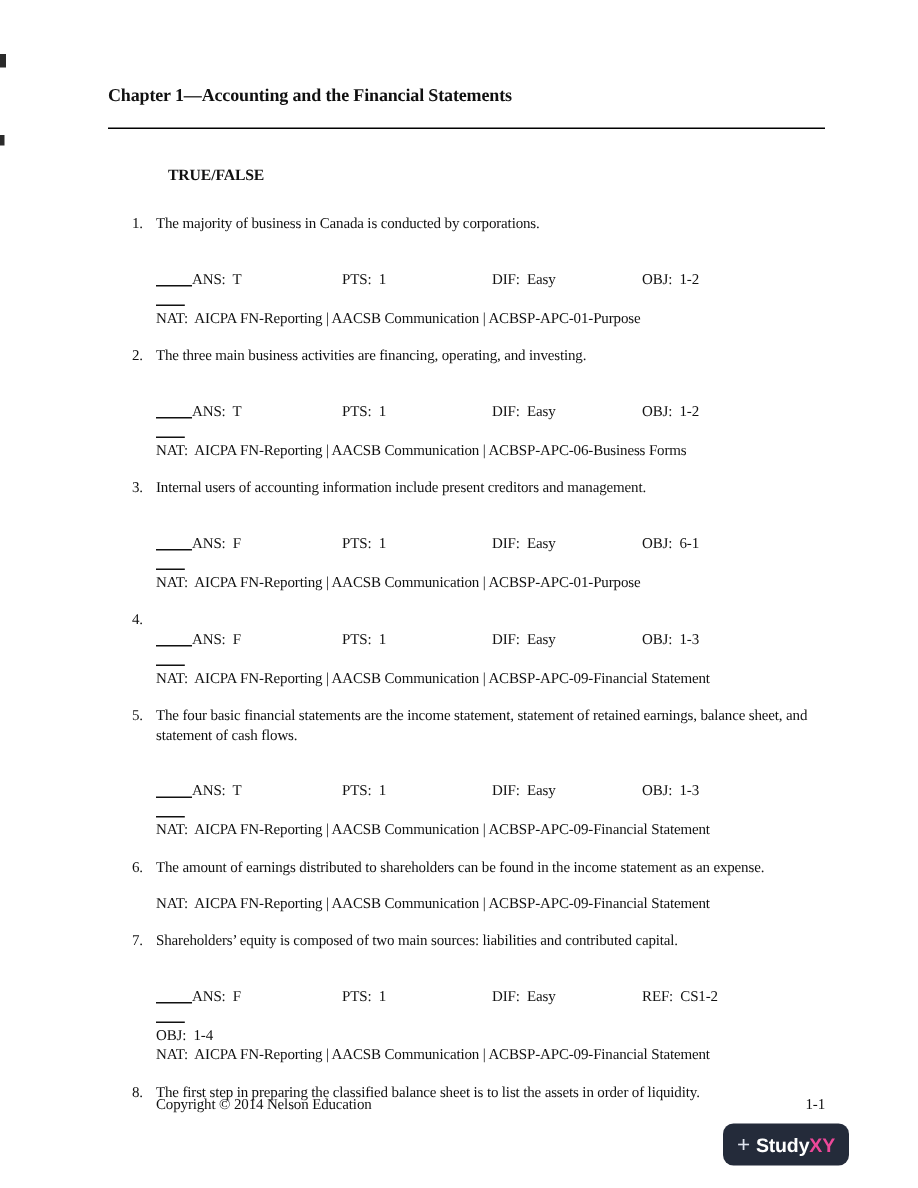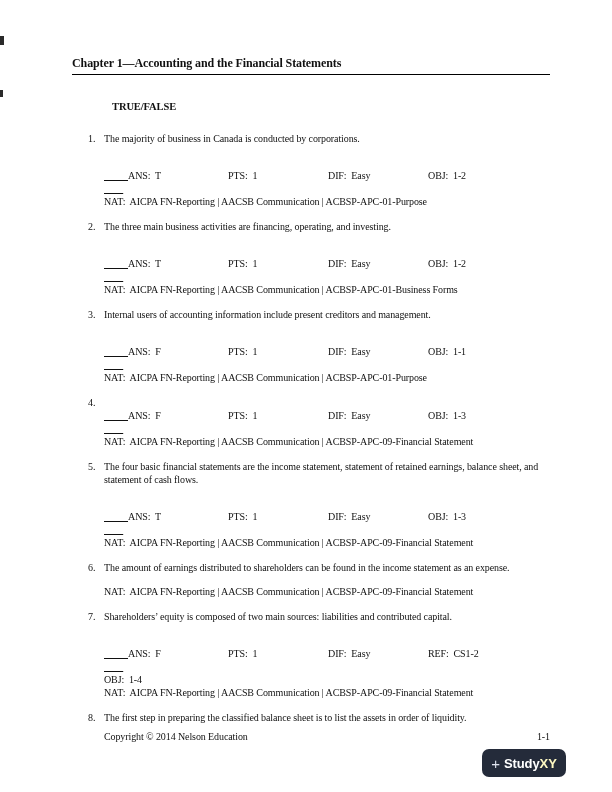--- a/index.html
+++ b/index.html
@@ -28,21 +28,21 @@
   .content {
     position: absolute;
     top: 56px;
     left: 72px;
     right: 62px;
   }
   .doc-title {
     font-size: 12px;
     font-weight: bold;
     margin: 0;
-    padding-bottom: 3px;
+    padding-bottom: 14px;
     border-bottom: 1.2px solid #000;
   }
   .section-heading {
     margin-top: 26px;
     font-weight: bold;
     font-size: 10.5px;
     margin-left: 40px;
   }
   .questions {
     list-style: none;
@@ -143,30 +143,30 @@
     </li>
 
     <li class="question">
       <span class="q-num">2.</span>
       <div class="q-body">
         <div class="q-text">The three main business activities are financing, operating, and investing.</div>
         <div class="ans-row">
           <span class="ans-col c1">ANS:  T</span><span class="ans-col c2">PTS:  1</span><span class="ans-col c3">DIF:  Easy</span><span class="ans-col c4">OBJ:  1-2</span>
         </div>
 
-        <div class="nat-row">NAT:  AICPA FN-Reporting | AACSB Communication | ACBSP-APC-01-Business Forms</div>
+        <div class="nat-row">NAT:  AICPA FN-Reporting | AACSB Communication | ACBSP-APC-06-Business Forms</div>
       </div>
     </li>
 
     <li class="question">
       <span class="q-num">3.</span>
       <div class="q-body">
         <div class="q-text">Internal users of accounting information include present creditors and management.</div>
         <div class="ans-row">
-          <span class="ans-col c1">ANS:  F</span><span class="ans-col c2">PTS:  1</span><span class="ans-col c3">DIF:  Easy</span><span class="ans-col c4">OBJ:  1-1</span>
+          <span class="ans-col c1">ANS:  F</span><span class="ans-col c2">PTS:  1</span><span class="ans-col c3">DIF:  Easy</span><span class="ans-col c4">OBJ:  6-1</span>
         </div>
 
         <div class="nat-row">NAT:  AICPA FN-Reporting | AACSB Communication | ACBSP-APC-01-Purpose</div>
       </div>
     </li>
 
     <li class="question">
       <span class="q-num">4.</span>
       <div class="q-body">
         <div class="ans-row">
@@ -220,16 +220,16 @@
   </ol>
   </div>
 
   <div class="footer">
     <span class="copyright">Copyright © 2014 Nelson Education</span>
     <span class="page-number">1-1</span>
   </div>
 
   <div class="brand" style="background: rgb(36, 43, 58);">
     <span class="plus">+</span>
-    <span class="name"><span>Study</span><span id="brand-xy" style="color: #fef9c3;">XY</span></span>
+    <span class="name"><span>Study</span><span id="brand-xy" style="color: #ec4899;">XY</span></span>
   </div>
 
 </div>
 
 </body></html>

